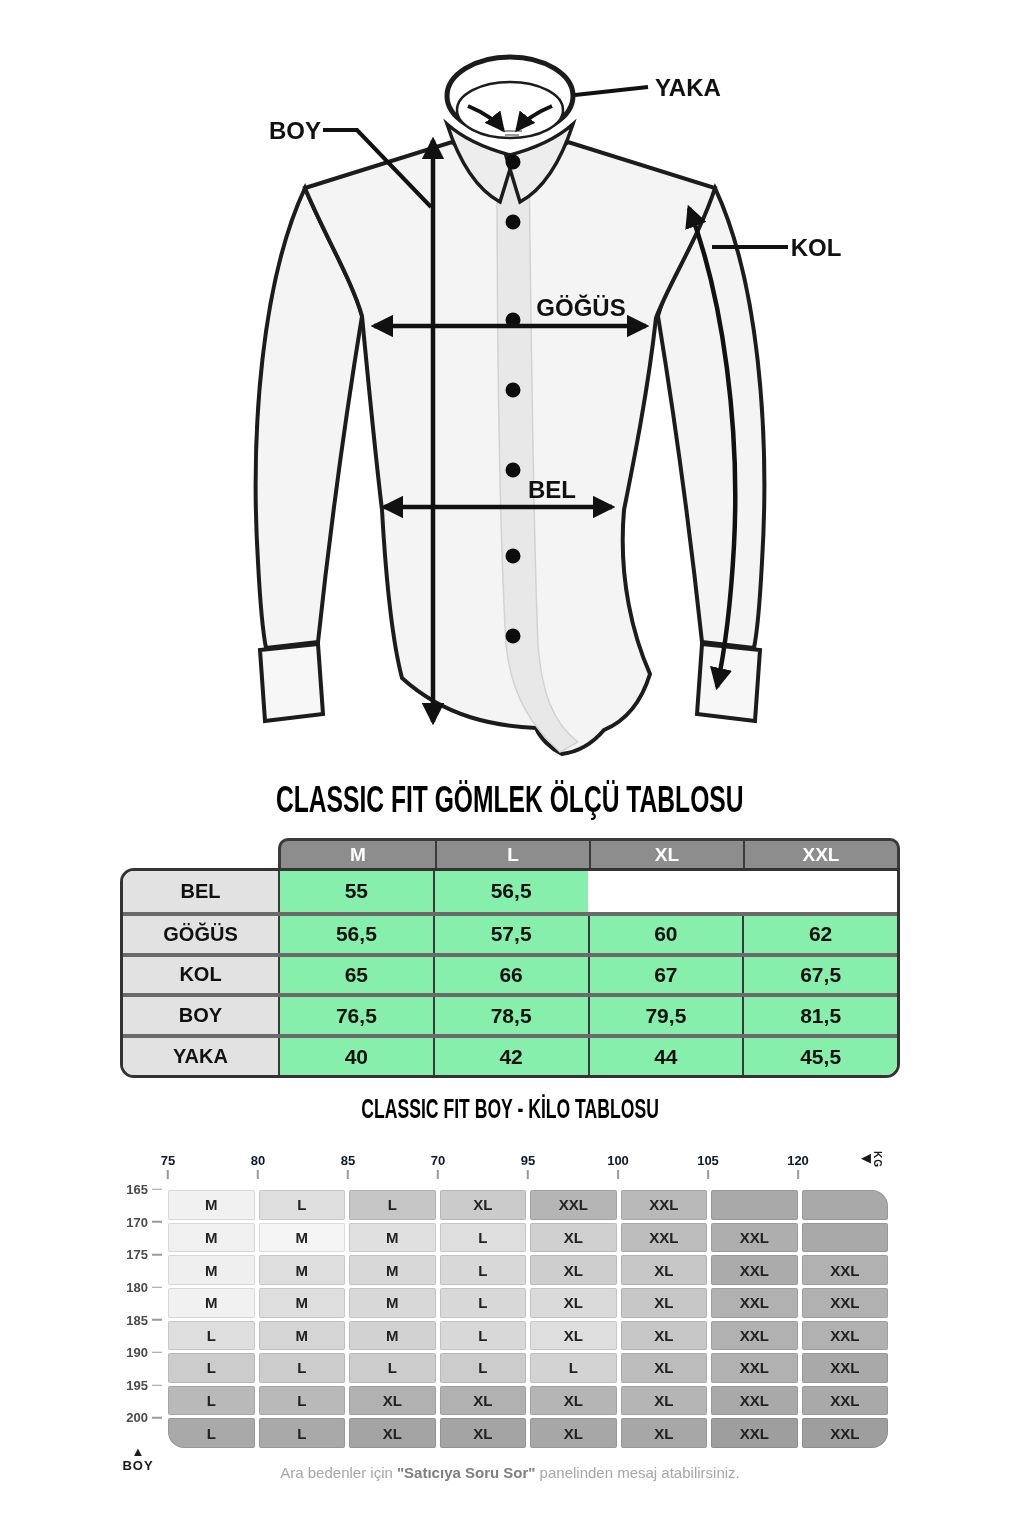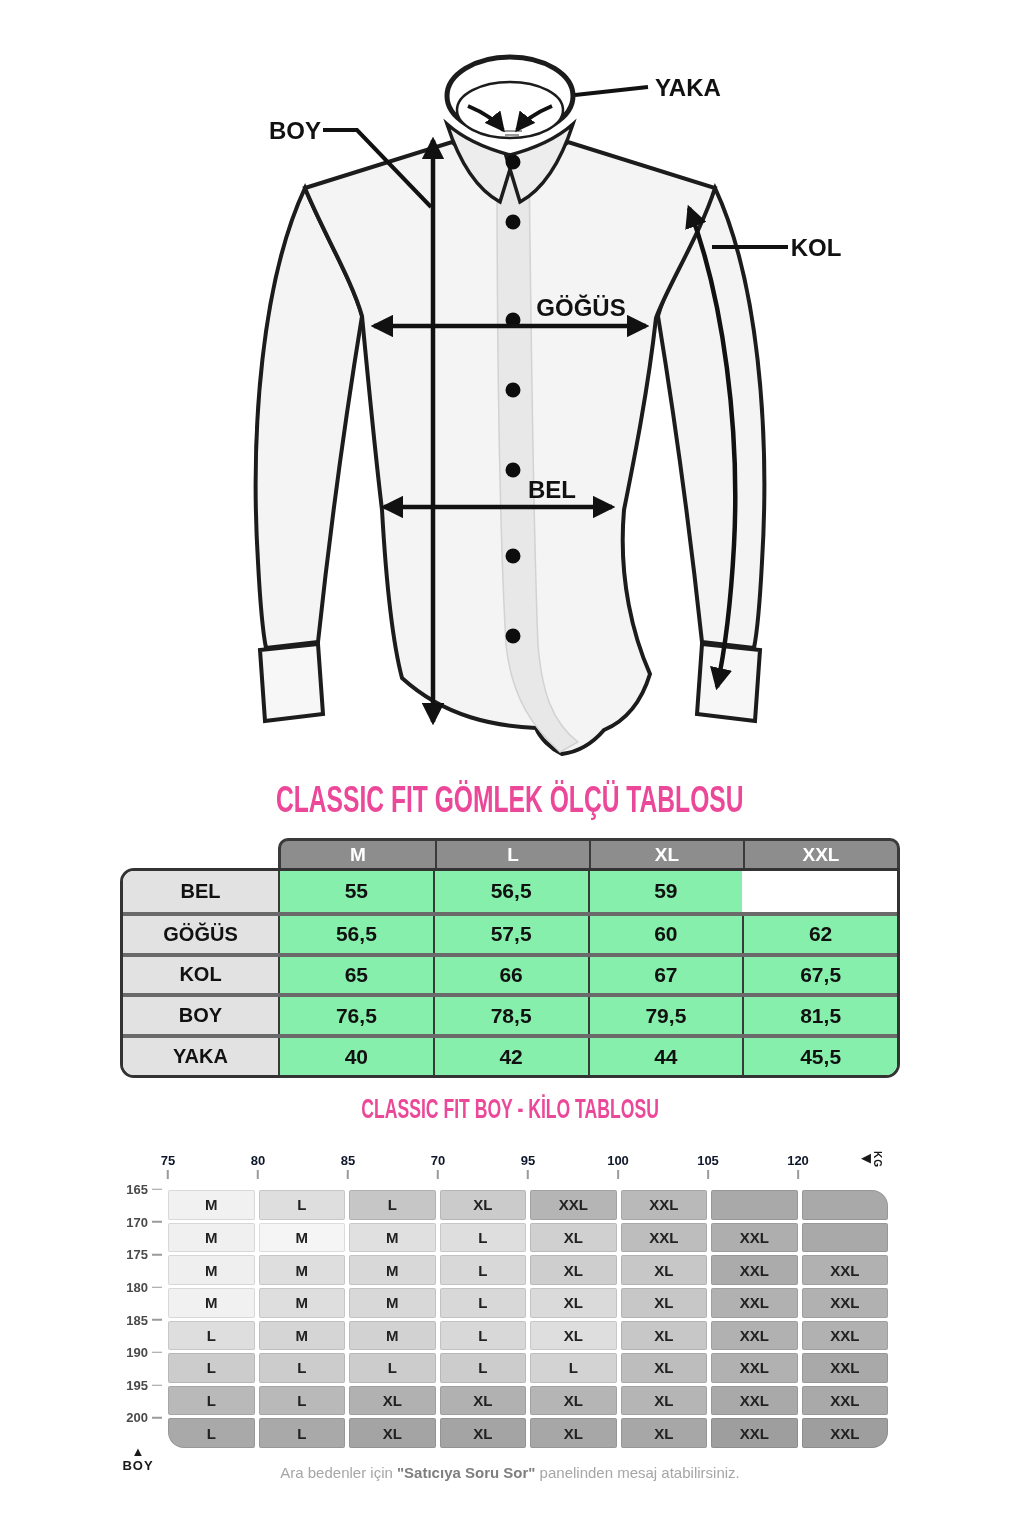--- a/index.html
+++ b/index.html
@@ -1,19 +1,19 @@
 <!DOCTYPE html>
 <html><head>
 <meta charset="utf-8">
 <style>
   html,body{margin:0;padding:0;background:#ffffff;}
   .page{position:relative;width:1020px;height:1528px;background:#ffffff;overflow:hidden;
         font-family:"Liberation Sans",sans-serif;}
   
-  .title{position:absolute;left:0;right:0;text-align:center;color:#ec4899;}
+  .title{position:absolute;left:0;right:0;text-align:center;color:#000000;}
   .title .cond{display:inline-block;font-weight:800;transform:scale(0.88,1.35);transform-origin:center;
                letter-spacing:0px;white-space:nowrap;}
   .title1{top:784px;}
   .title1 .cond{font-size:28px;}
   .title2{top:1098px;}
   .title2 .cond{font-size:20px;}
   
   .t1{position:absolute;left:120px;top:838px;width:780px;}
   .t1 *{box-sizing:border-box;}
   .t1head{margin-left:158px;width:622px;height:30px;display:grid;grid-template-columns:repeat(4,1fr);
@@ -134,21 +134,20 @@
         <div class="t1hcell">M</div>
         <div class="t1hcell">L</div>
         <div class="t1hcell">XL</div>
         <div class="t1hcell">XXL</div>
       </div>
     <div class="t1body">
         <div class="t1row">
           <div class="t1cell t1label">BEL</div>
           <div class="t1cell">55</div>
           <div class="t1cell">56,5</div>
-          <div class="t1cell">59</div>
         </div>
         <div class="t1row">
           <div class="t1cell t1label">GÖĞÜS</div>
           <div class="t1cell">56,5</div>
           <div class="t1cell">57,5</div>
           <div class="t1cell">60</div>
           <div class="t1cell">62</div>
         </div>
         <div class="t1row">
           <div class="t1cell t1label">KOL</div>

